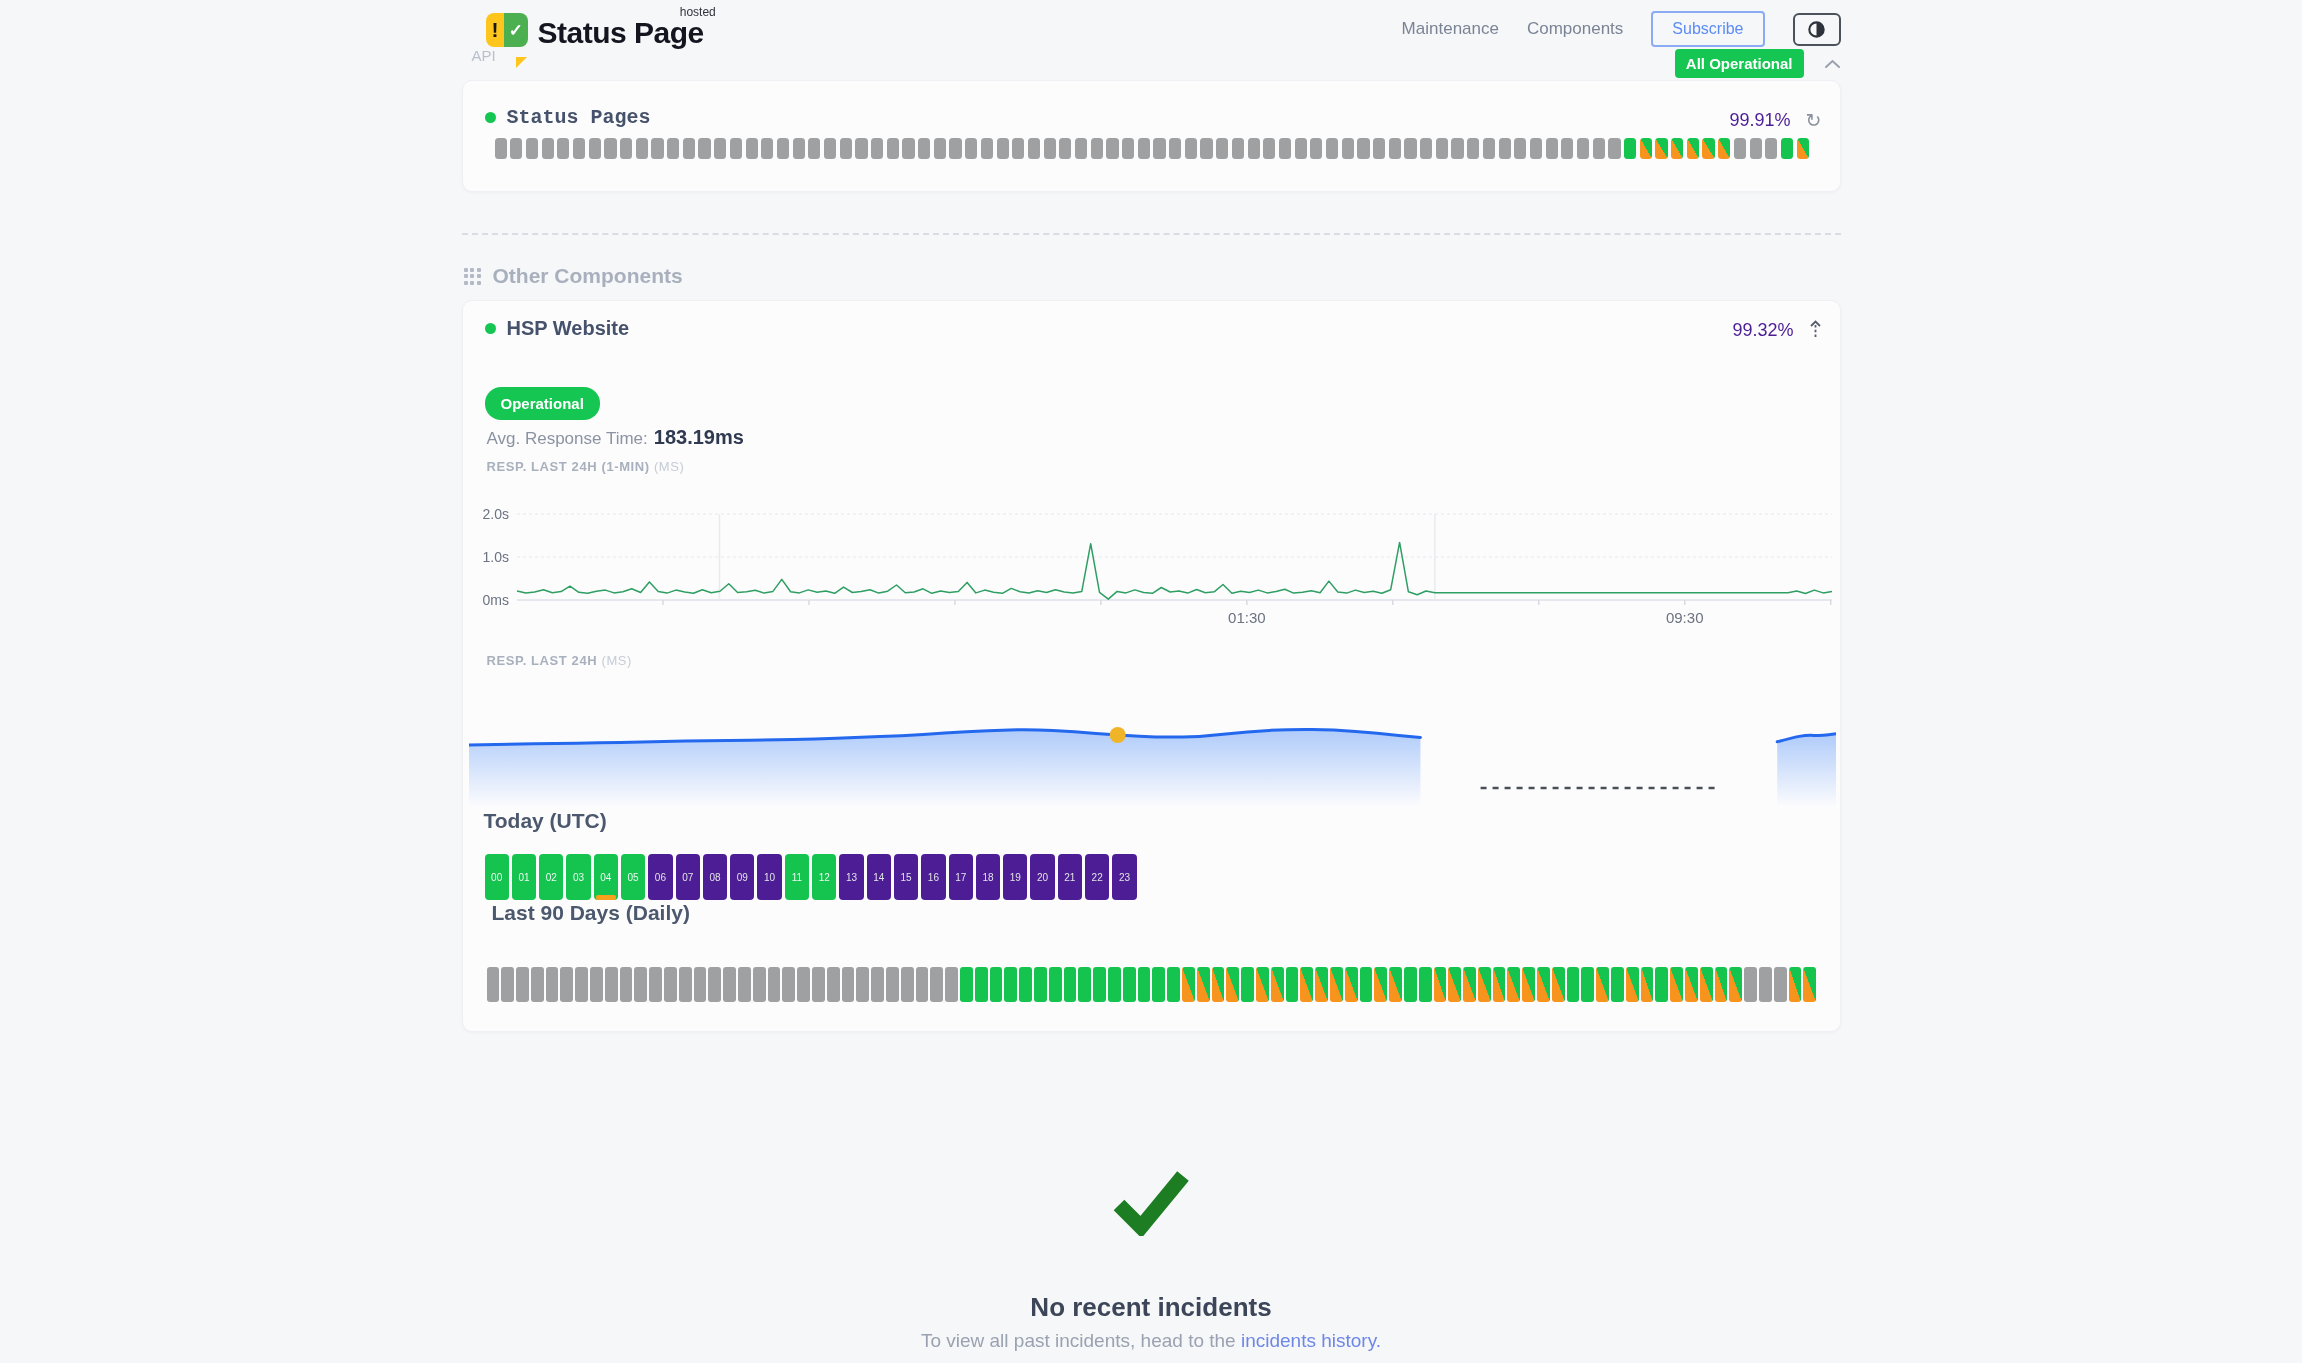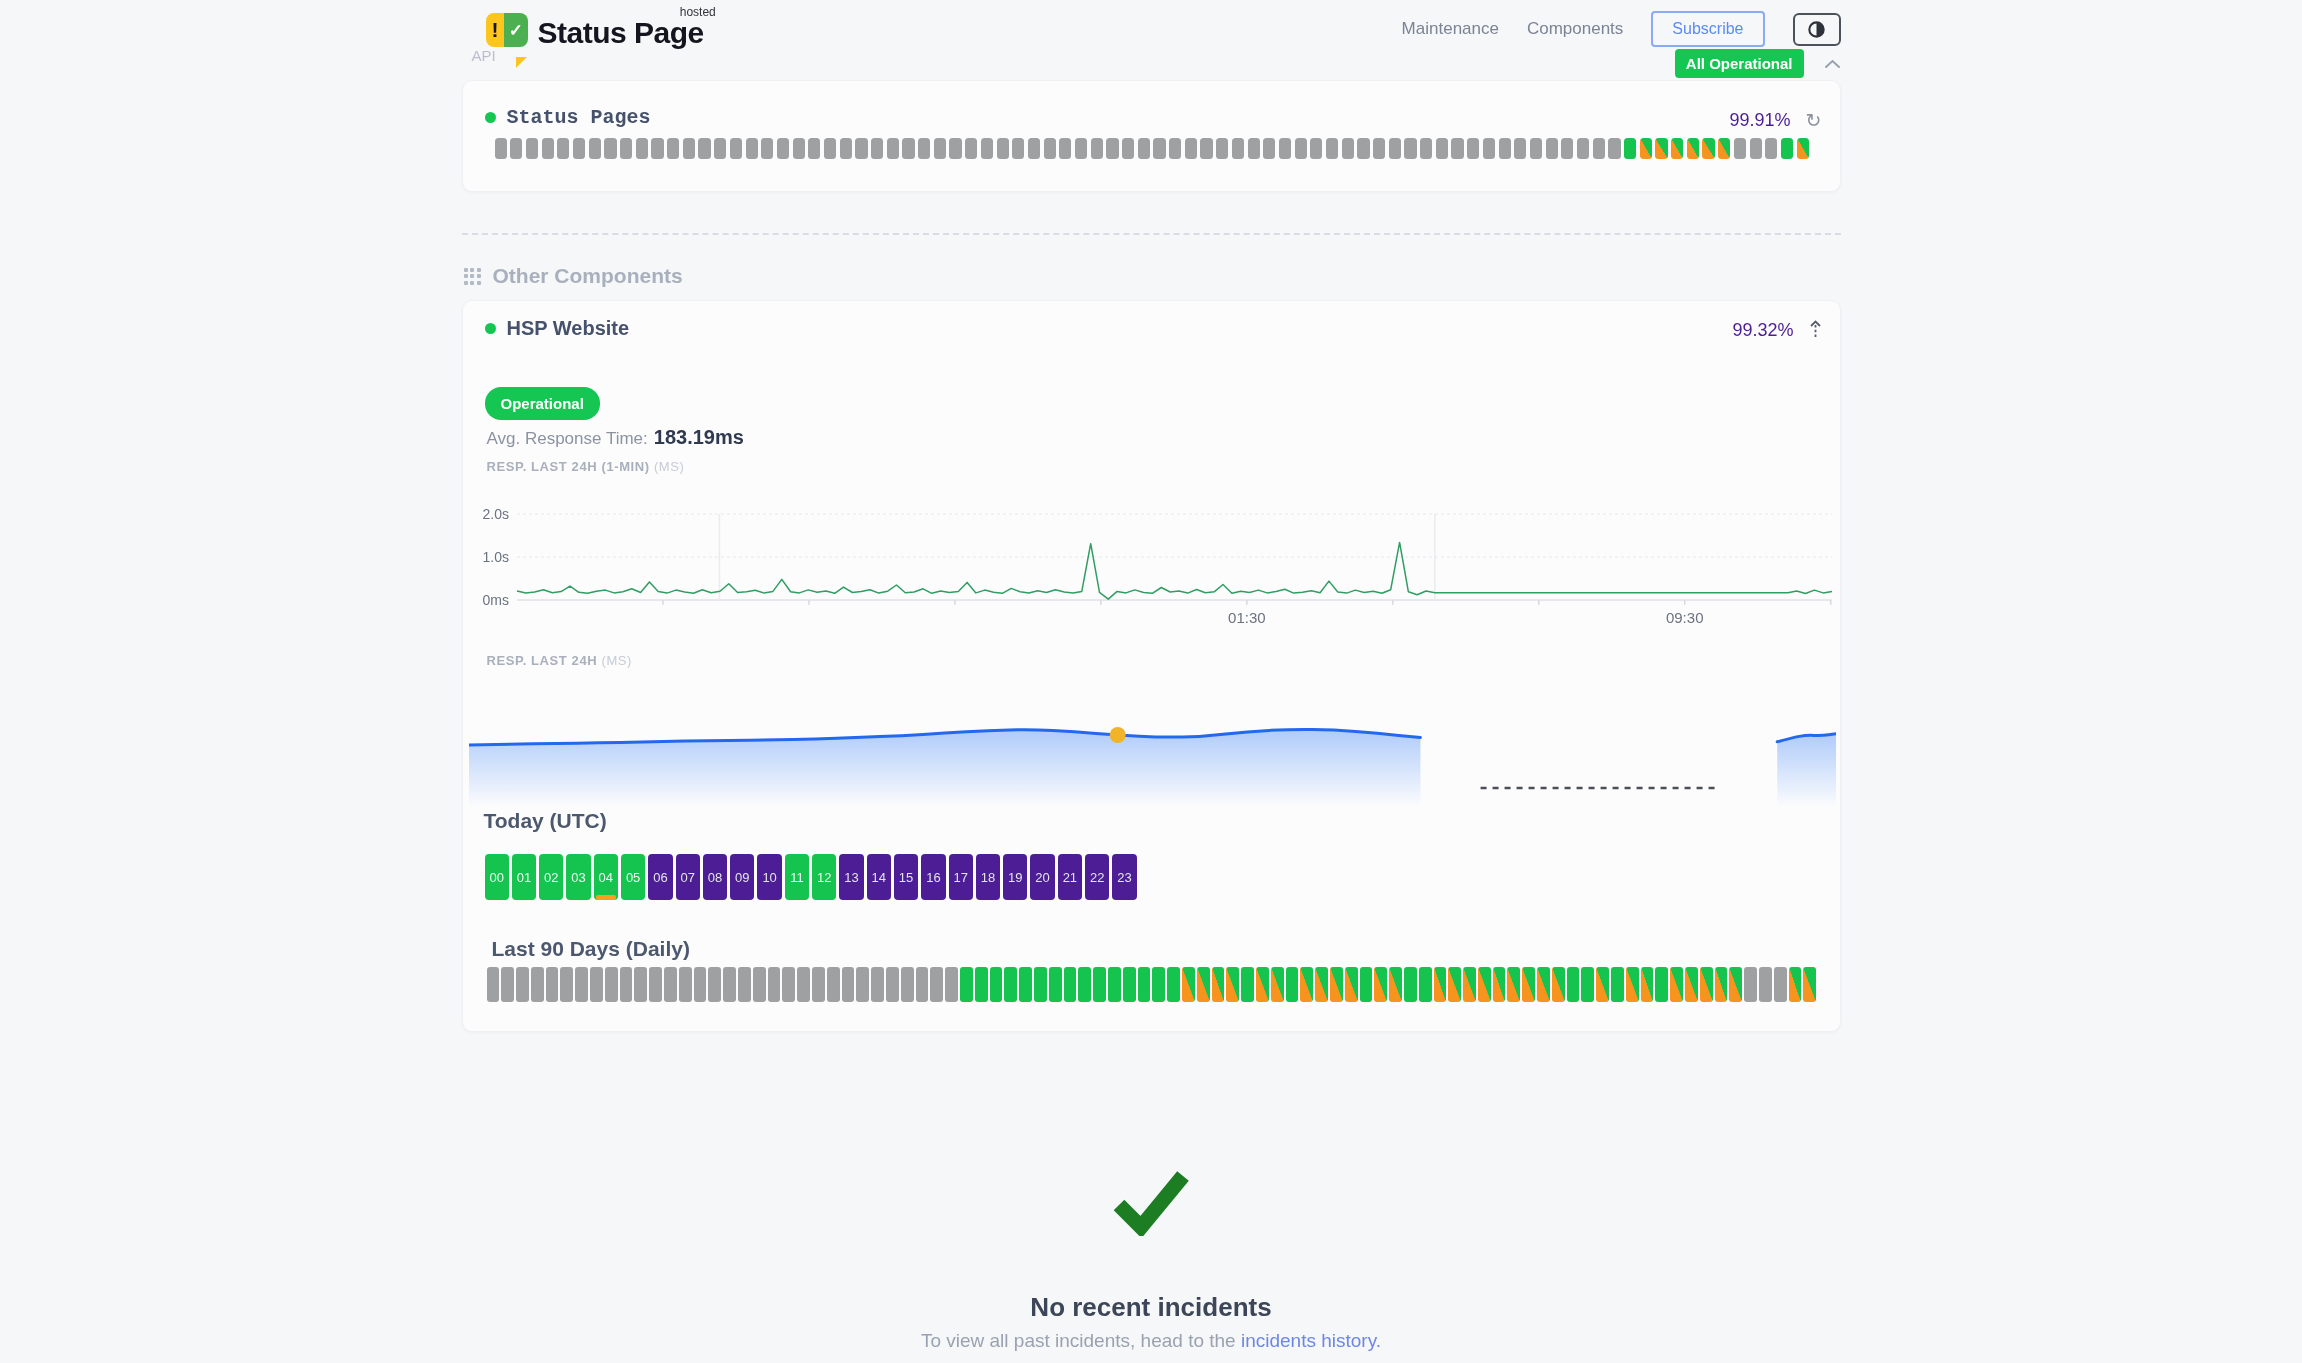--- a/index.html
+++ b/index.html
@@ -46,21 +46,21 @@
 
   .card-hsp { top:300px; height:732px; }
   .pill { position:absolute; left:22px; top:86px; background:#16c653; color:#fff; font-size:15px; font-weight:700; border-radius:16px; padding:8px 16px; }
   .avg { position:absolute; left:24px; top:125px; font-size:17px; color:#8b93a2; }
   .avg b { font-size:20px; font-weight:700; color:#2f3950; margin-left:6px; }
   .resp-label { position:absolute; left:24px; font-size:13px; letter-spacing:.6px; color:#a9b0bd; font-weight:600; }
   .resp-label span { color:#c6ccd5; font-weight:400; }
   .sub-hd { position:absolute; left:21px; font-size:21px; font-weight:600; color:#4b586e; }
 
   .hours { position:absolute; left:22px; top:553px; display:flex; gap:3px; }
-  .hour { position:relative; width:24.3px; height:46px; border-radius:4px; display:flex; align-items:center; justify-content:center; font-size:13px; color:rgba(255,255,255,.92); }
+  .hour { position:relative; width:24.3px; height:46px; border-radius:4px; display:flex; align-items:center; justify-content:center; font-size:10px; color:rgba(255,255,255,.92); }
   .h-o { background:#14c44f; }
   .h-u { background:#4c1d95; color:#e3e4e6; }
   .h-mark { position:absolute; left:2px; right:2px; bottom:0; height:5px; border-radius:2px; background:#f8a01c; }
 
   .footer-check { position:absolute; left:50%; transform:translateX(-50%); top:1168px; }
   .f-title { position:absolute; left:0; width:100%; top:1292px; text-align:center; font-size:26px; font-weight:600; color:#3c4658; }
   .f-sub { position:absolute; left:0; width:100%; top:1330px; text-align:center; font-size:19px; color:#9aa2b1; }
   .f-sub a { color:#6d87e8; text-decoration:none; cursor:pointer; }
 </style>
 </head>
@@ -340,21 +340,21 @@
           <span>21</span>
         </div>
         <div class="hour h-u">
           <span>22</span>
         </div>
         <div class="hour h-u">
           <span>23</span>
         </div>
       </div>
 
-    <div class="sub-hd" style="top:636px;padding-left:8px;">Last 90 Days (Daily)</div>
+    <div class="sub-hd" style="top:600px;padding-left:8px;">Last 90 Days (Daily)</div>
     <div class="strip" style="left:24px; top:666px; gap:2px;">
         <div class="d-bar b-u"></div>
         <div class="d-bar b-u"></div>
         <div class="d-bar b-u"></div>
         <div class="d-bar b-u"></div>
         <div class="d-bar b-u"></div>
         <div class="d-bar b-u"></div>
         <div class="d-bar b-u"></div>
         <div class="d-bar b-u"></div>
         <div class="d-bar b-u"></div>

